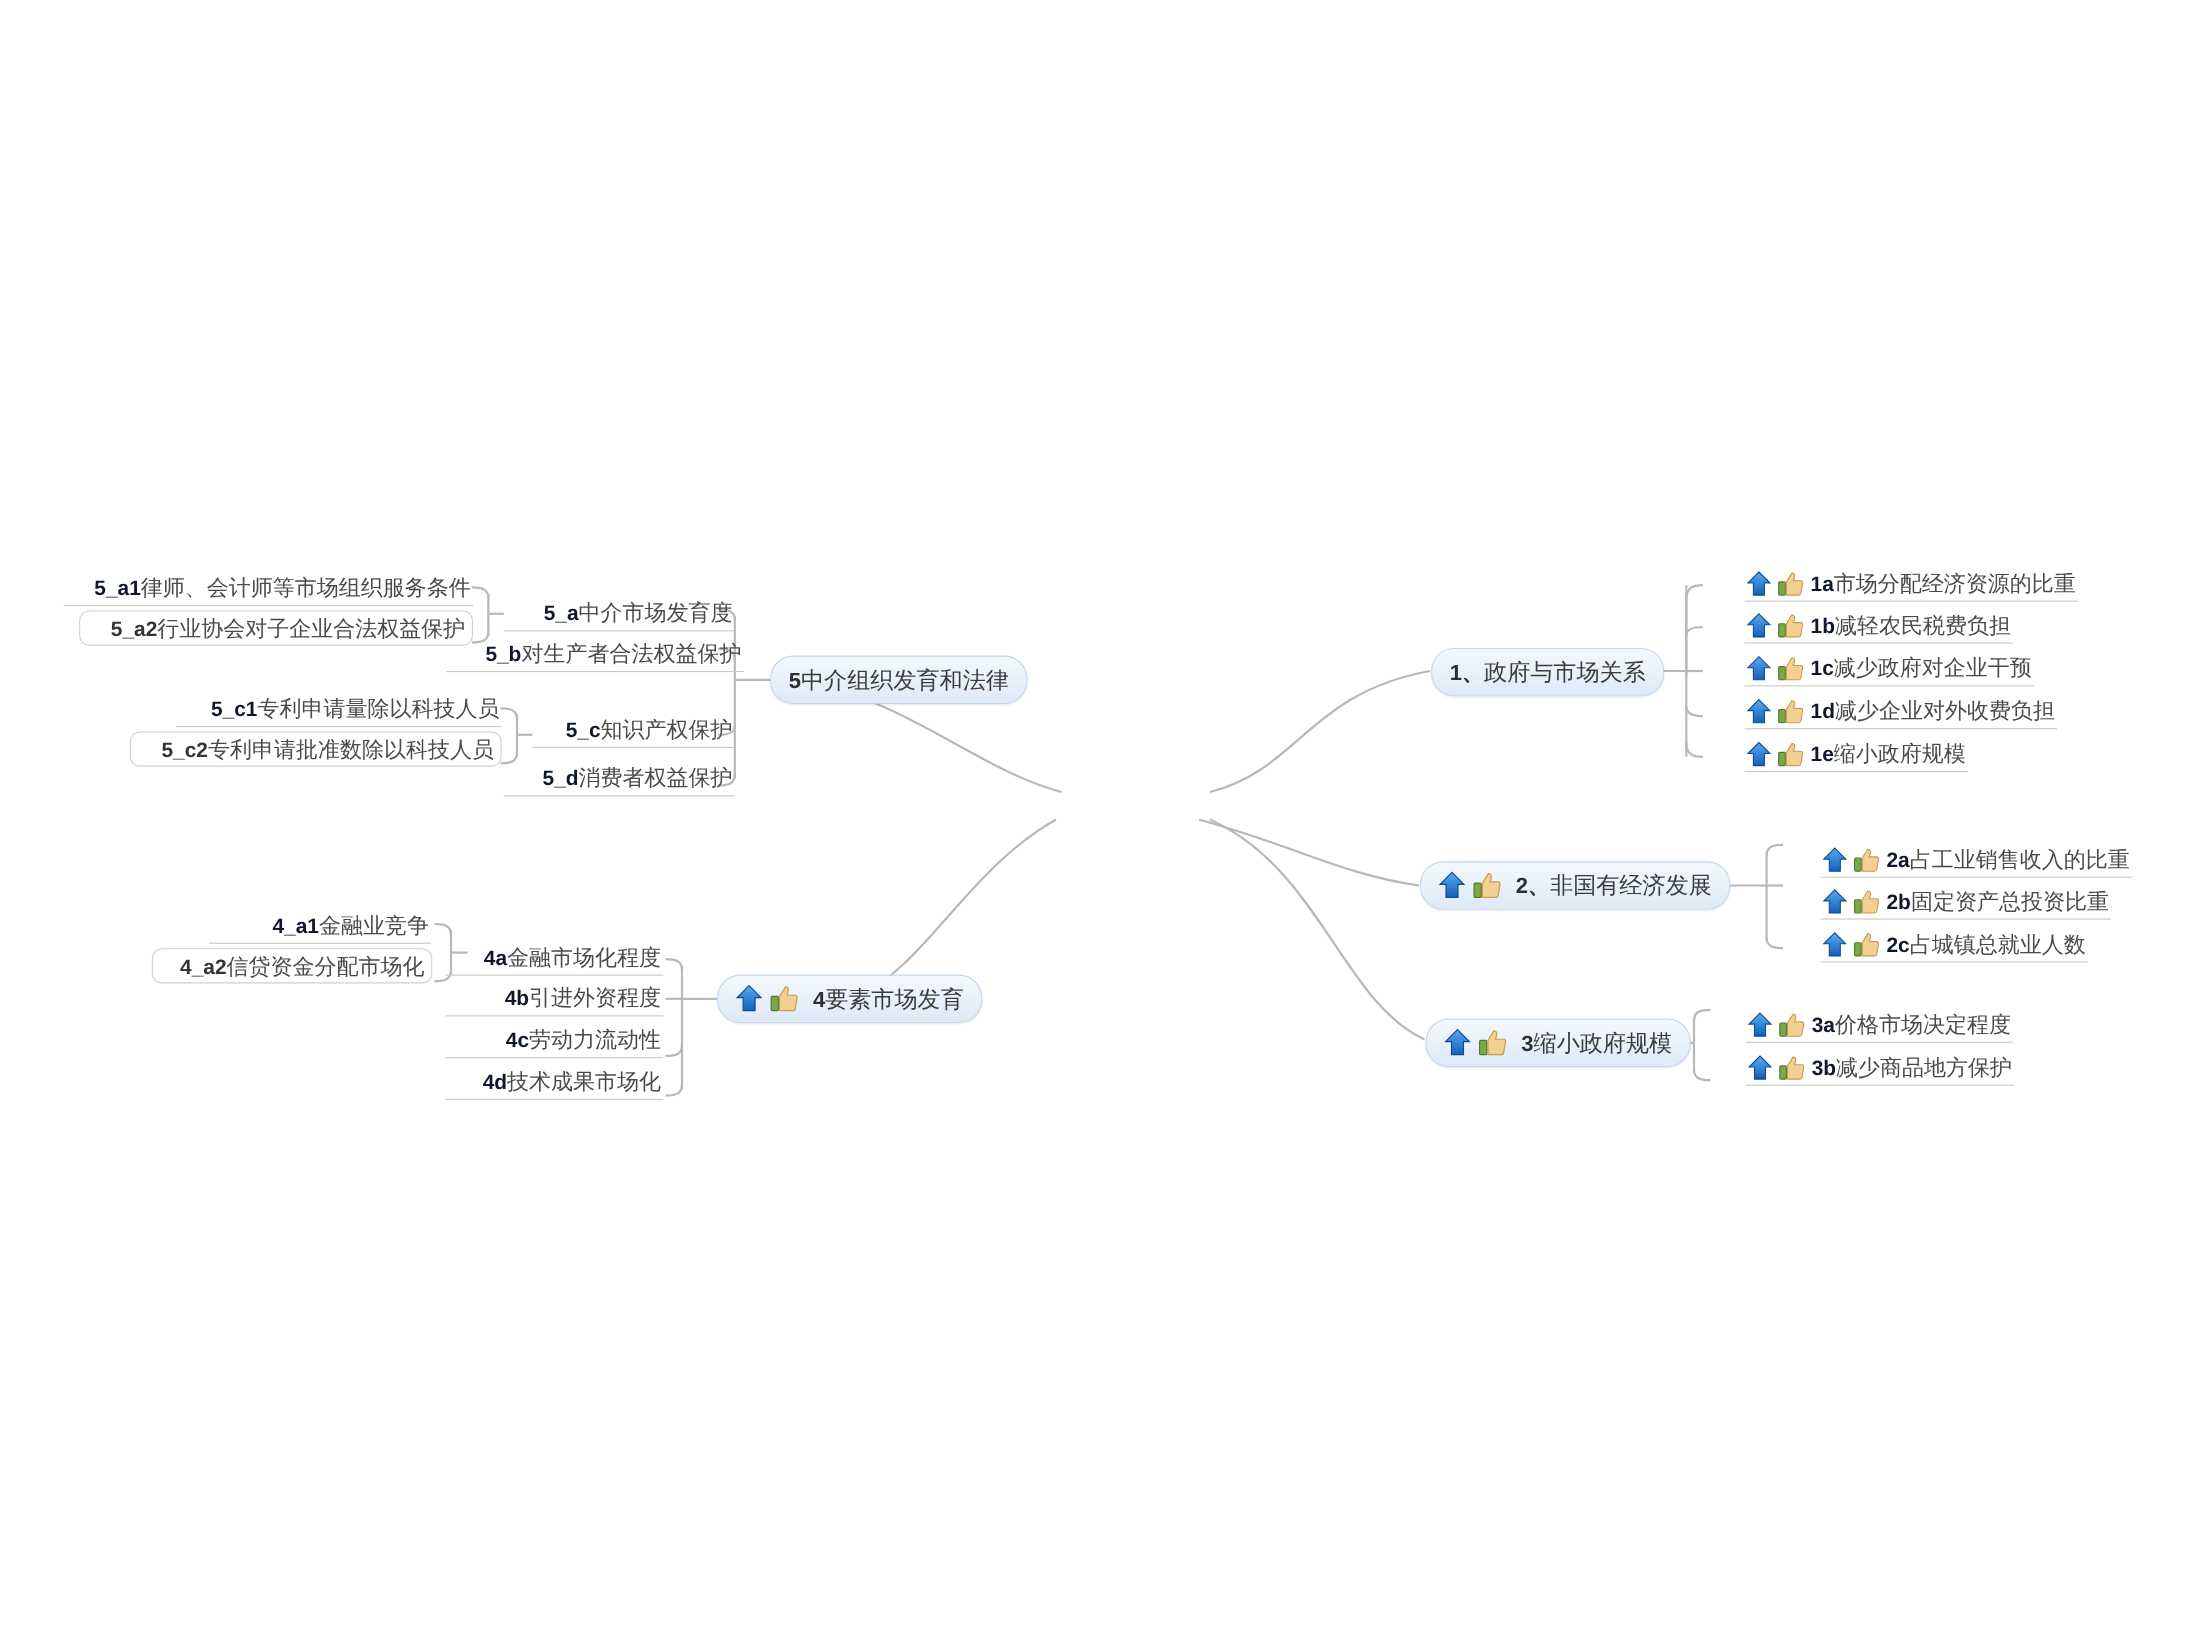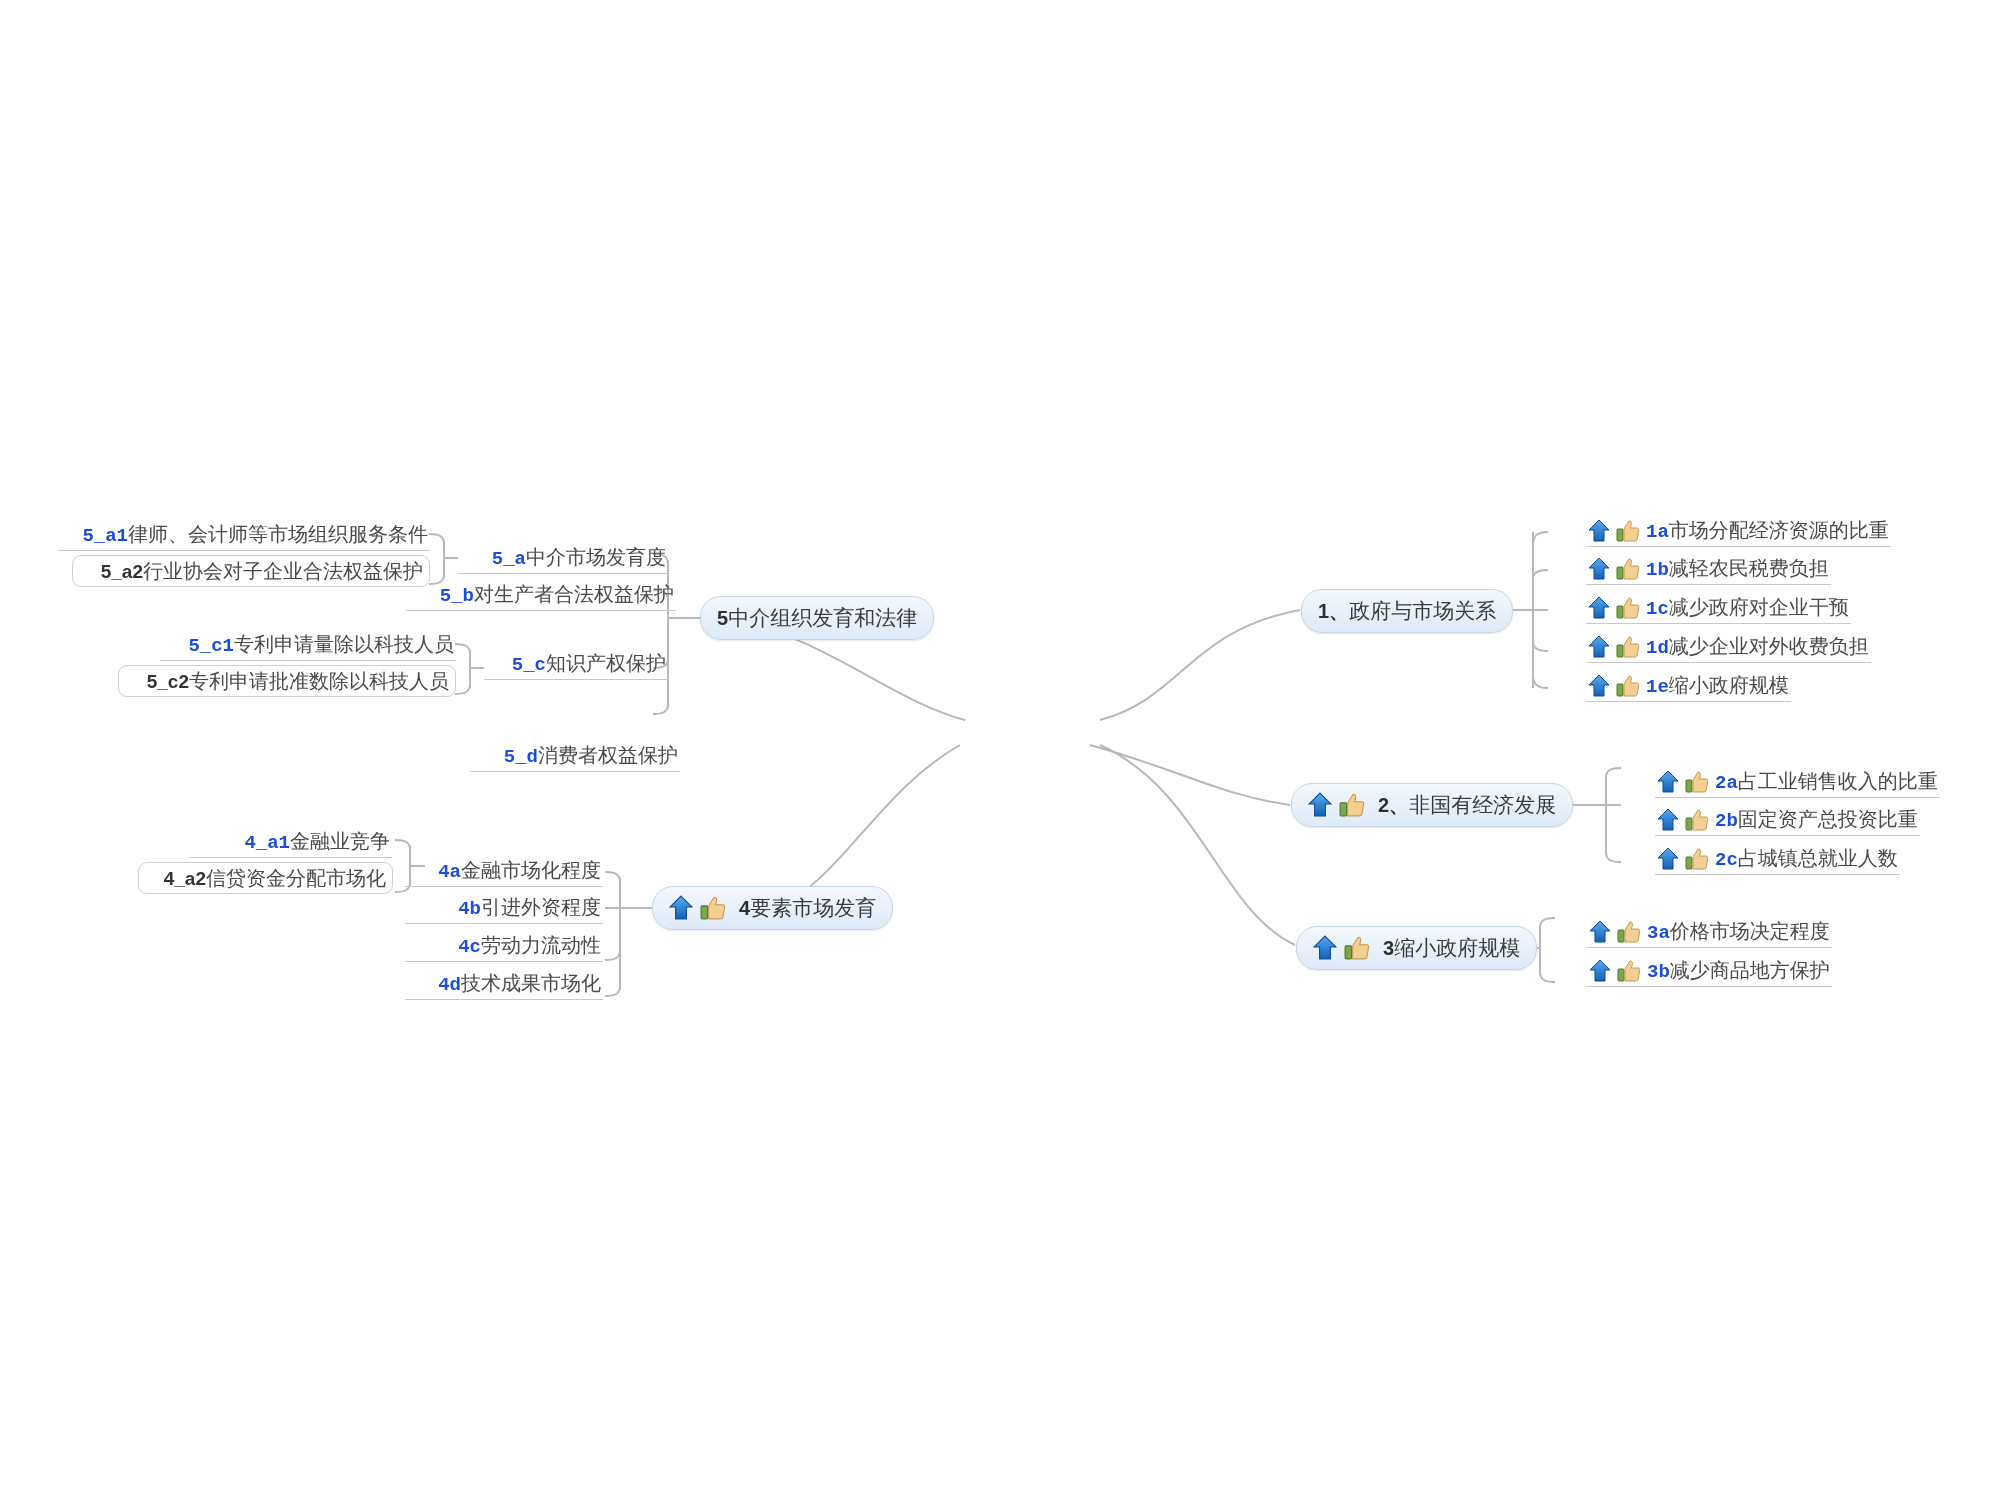--- a/index.html
+++ b/index.html
@@ -54,21 +54,21 @@
   
   .leaf{
     border-bottom:1px solid #c9c9c9;
     padding:0 2px 2px 2px;
     height:30px;
     gap:6px;
     background:transparent;
   }
   .leaf .lbl{font-size:20px;color:#4a4a4a;
     font-family:"DejaVu Serif","Liberation Serif",serif;}
-  .leaf .lbl b{color:#1d4ed8;font-family:Liberation Mono, monospace;font-size:19px;}
+  .leaf .lbl b{color:#0f172a;font-family:Liberation Sans, sans-serif;font-size:19px;}
 
   
   .leafbox{
     border:1px solid #cfcfcf;
     border-radius:9px;
     background:#fff;
     padding:0 6px;
     height:32px;
   }
   .leafbox .lbl{font-size:20px;color:#4a4a4a;
@@ -392,21 +392,21 @@
 
   <div class="node leaf ralign" style="left:458px;top:544px;width:210px;">
     <span class="lbl"><b>5_a</b><span>中介市场发育度</span></span>
   </div>
   <div class="node leaf ralign" style="left:406px;top:581px;width:270px;">
     <span class="lbl"><b>5_b</b><span>对生产者合法权益保护</span></span>
   </div>
   <div class="node leaf ralign" style="left:484px;top:650px;width:184px;">
     <span class="lbl"><b>5_c</b><span>知识产权保护</span></span>
   </div>
-  <div class="node leaf ralign" style="left:470px;top:694px;width:210px;margin-top:48px;">
+  <div class="node leaf ralign" style="left:458px;top:694px;width:210px;">
     <span class="lbl"><b>5_d</b><span>消费者权益保护</span></span>
   </div>
 
   <div class="node leaf ralign" style="left:58px;top:521px;width:372px;">
     <span class="lbl"><b>5_a1</b><span>律师、会计师等市场组织服务条件</span></span>
   </div>
   <div class="node leafbox ralign" style="left:72px;top:555px;width:358px;">
     <span class="lbl"><b>5_a2</b><span>行业协会对子企业合法权益保护</span></span>
   </div>
 

